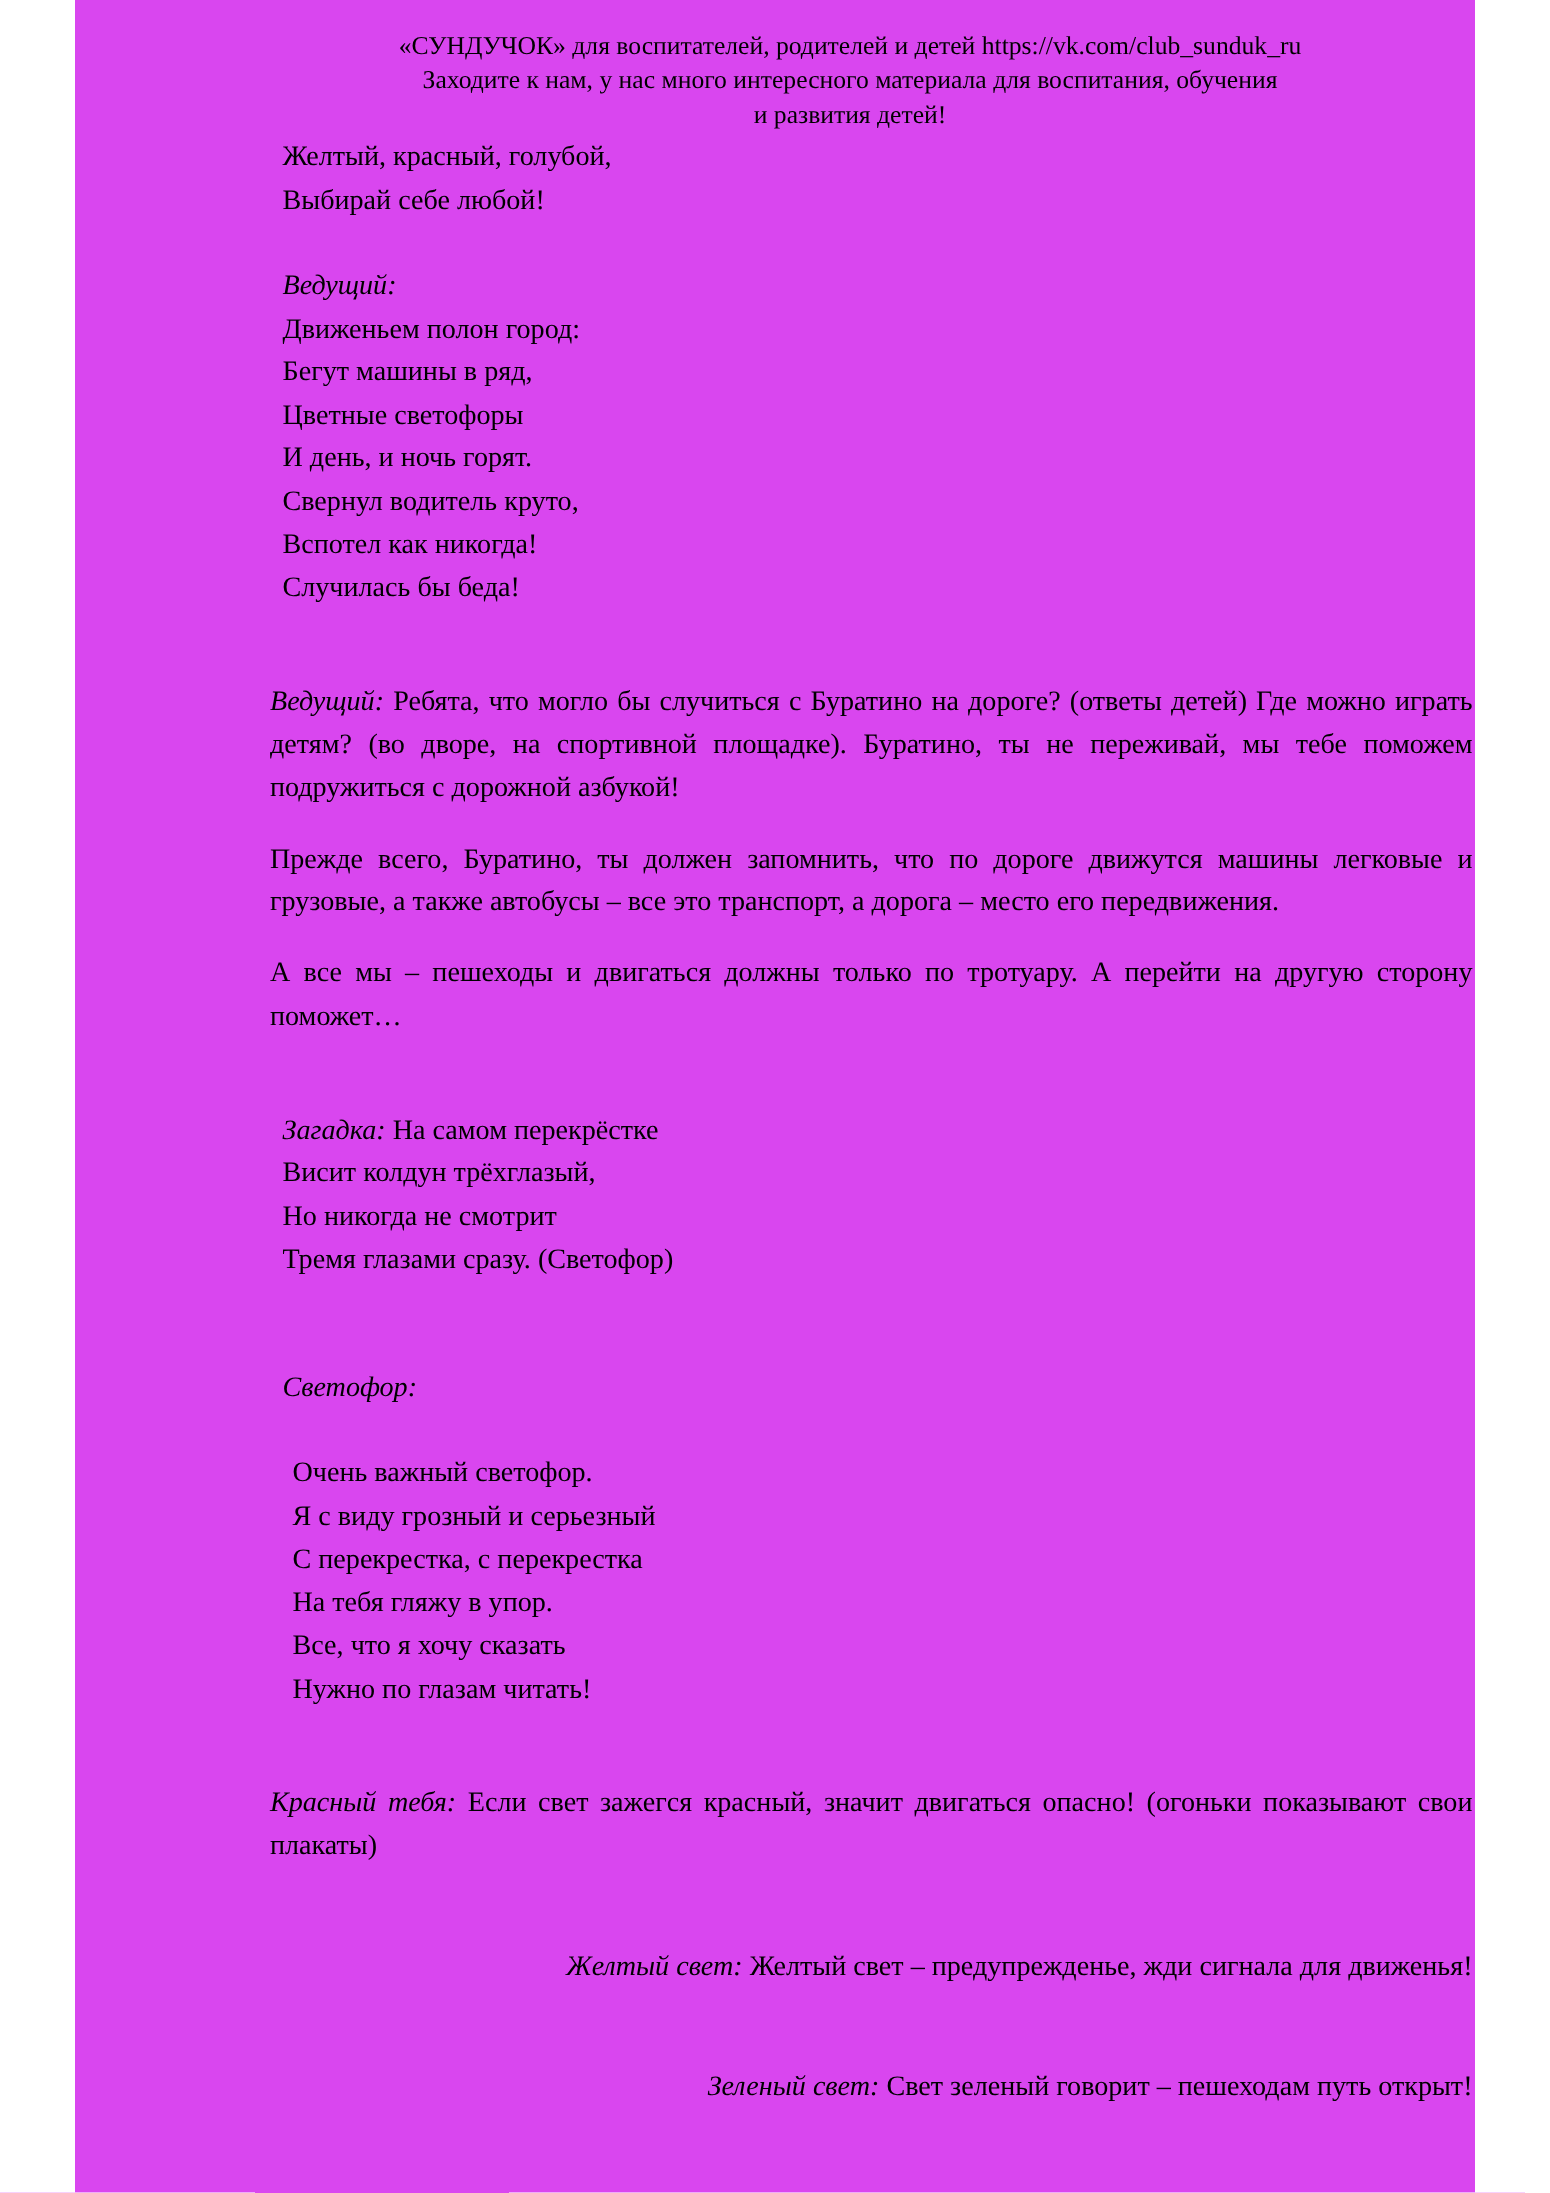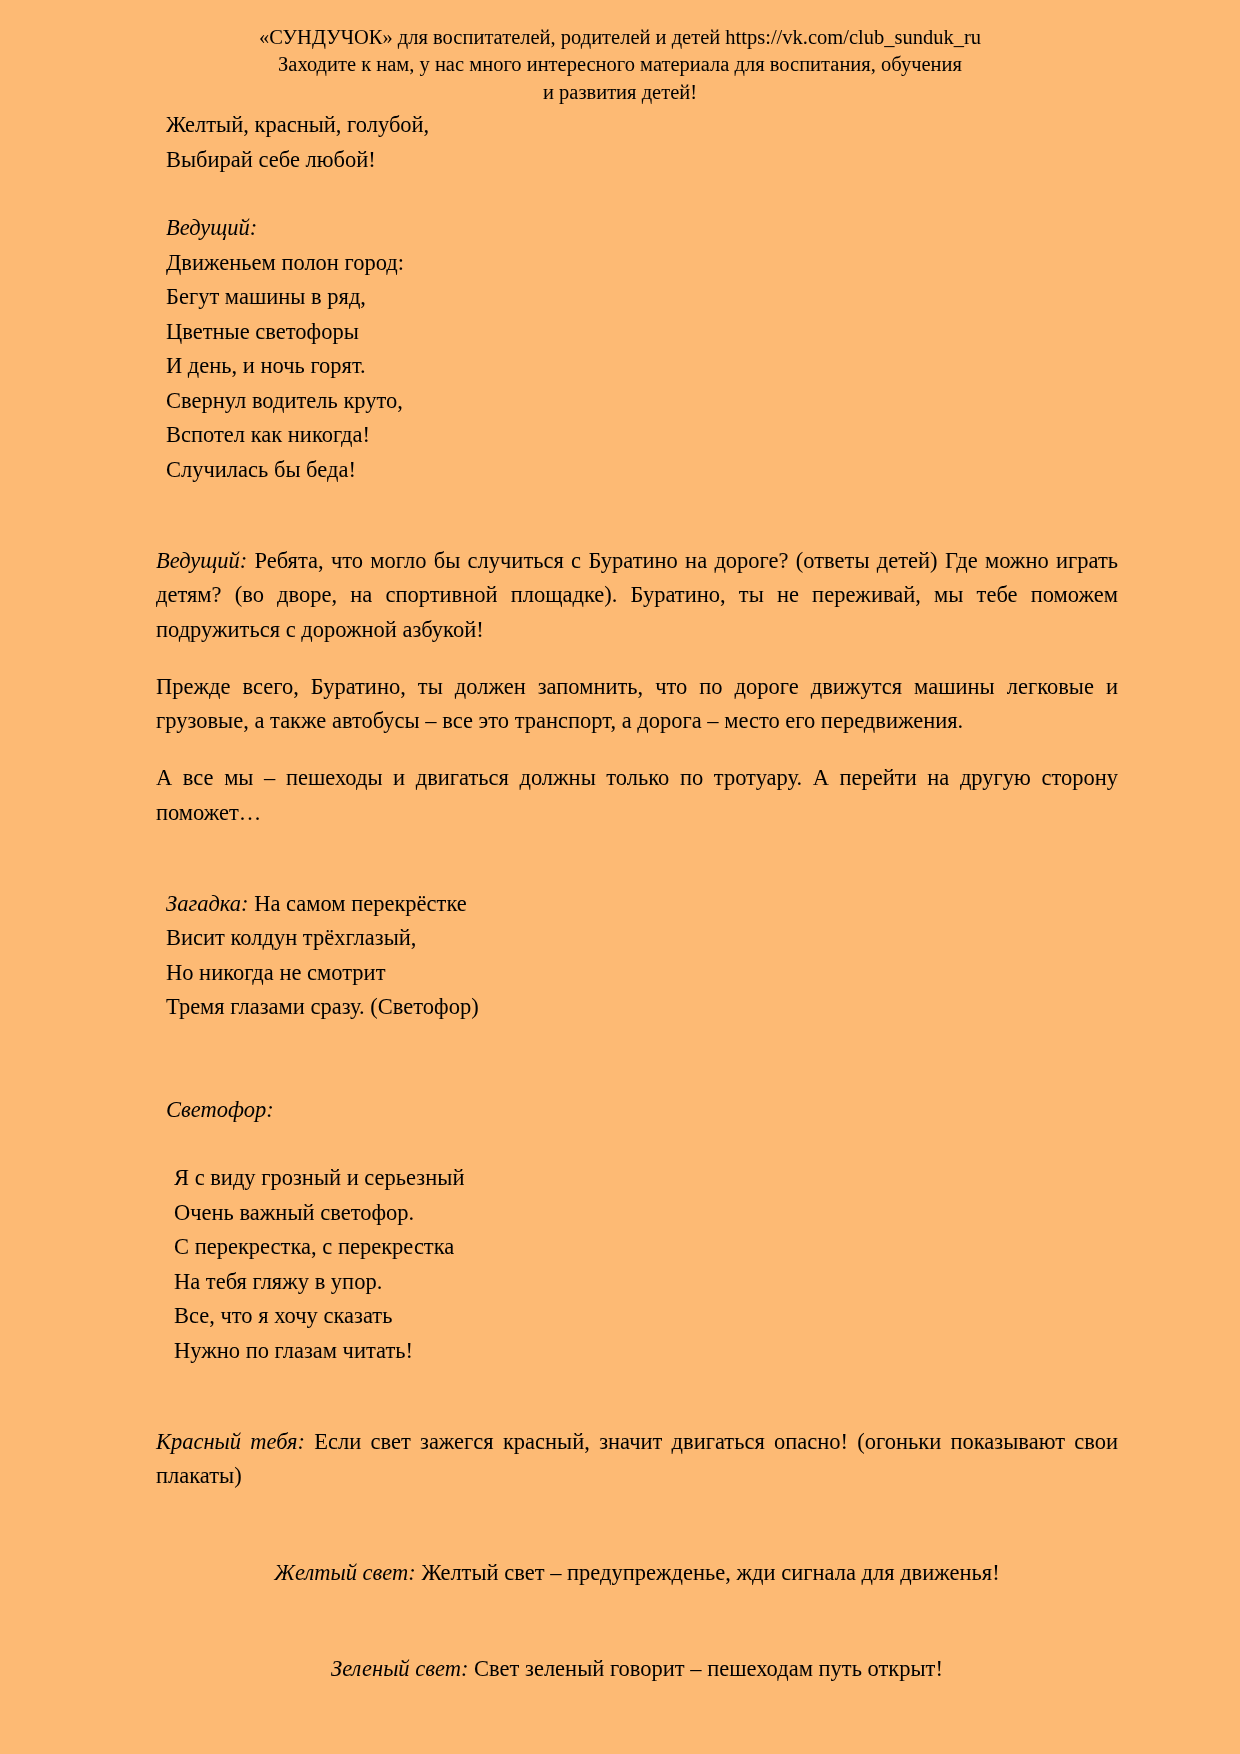--- a/index.html
+++ b/index.html
@@ -7,24 +7,24 @@
     padding: 0;
     background: #ffffff;
   }
   body {
     font-family: "Liberation Serif", "DejaVu Serif", serif;
     color: #000000;
     -webkit-font-smoothing: antialiased;
   }
   .page {
     position: relative;
-    width: 1240px;
+    width: 1120px;
     height: 1754px;
     margin: 0 auto;
-    background: #fdba74;
+    background: #d946ef;
     box-sizing: border-box;
     overflow: hidden;
   }
 
   
   .doc-header {
     position: absolute;
     left: 110px;
     top: 24px;
     width: 1020px;
@@ -58,21 +58,21 @@
     height: 17px;
   }
 
   .vline {
     display: block;
     white-space: nowrap;
   }
 
   .para {
     display: block;
-    text-align: center;
+    text-align: right;
   }
   .para.justify {
     text-align: justify;
     text-align-last: left;
   }
 
   .it {
     font-style: italic;
   }
 
@@ -133,22 +133,22 @@
 
     <div class="spacer"></div>
 
     <div class="block stanza-indent">
       <span class="vline it">Светофор:</span>
     </div>
 
     <div class="spacer"></div>
 
     <div class="block stanza-indent" style="padding-left:18px">
+      <span class="vline">Очень важный светофор.</span>
       <span class="vline">Я с виду грозный и серьезный</span>
-      <span class="vline">Очень важный светофор.</span>
       <span class="vline">С перекрестка, с перекрестка</span>
       <span class="vline">На тебя гляжу в упор.</span>
       <span class="vline">Все, что я хочу сказать</span>
       <span class="vline">Нужно по глазам читать!</span>
     </div>
 
     <div class="spacer"></div>
 
     <div class="block">
       <p class="para justify"><span class="it">Красный тебя:</span><span> Если свет зажегся красный, значит двигаться опасно! (огоньки показывают свои плакаты)</span></p>

